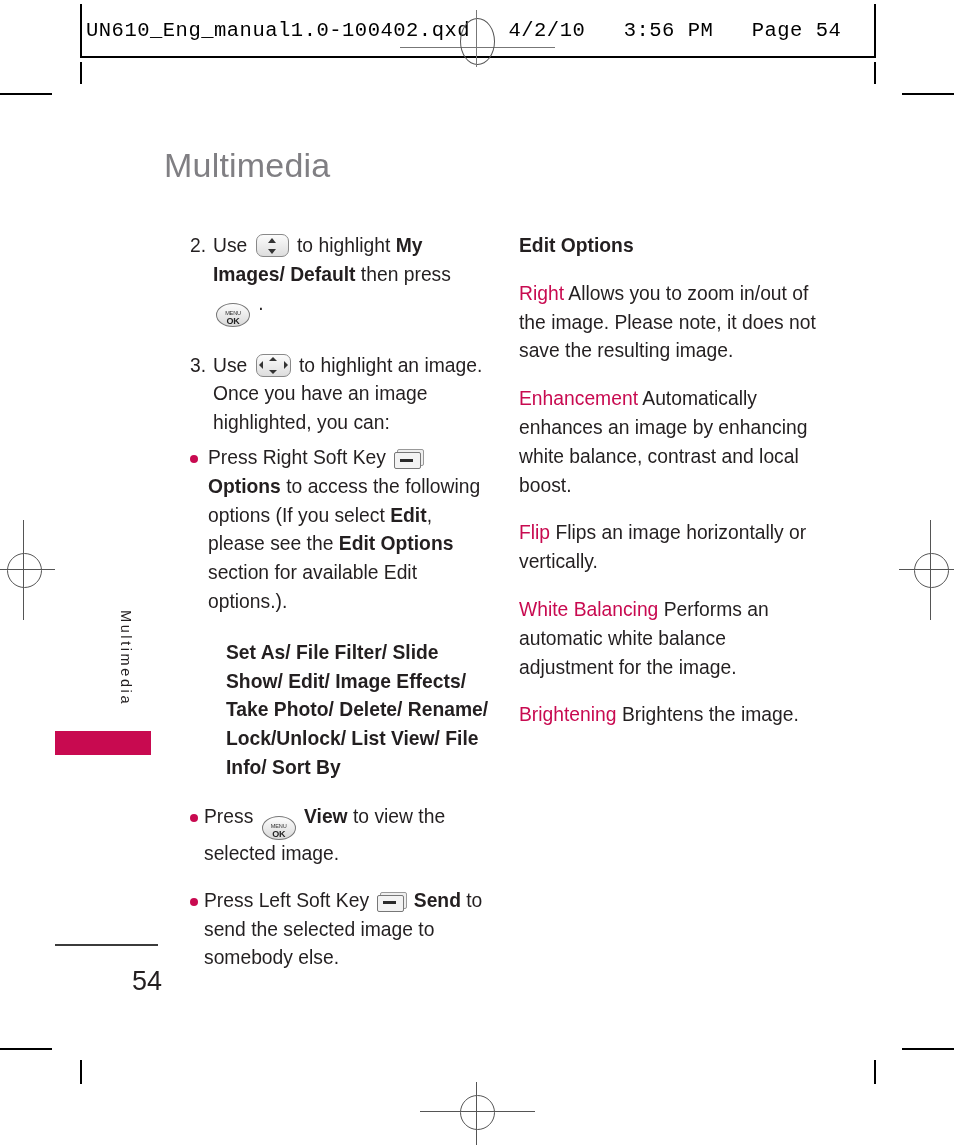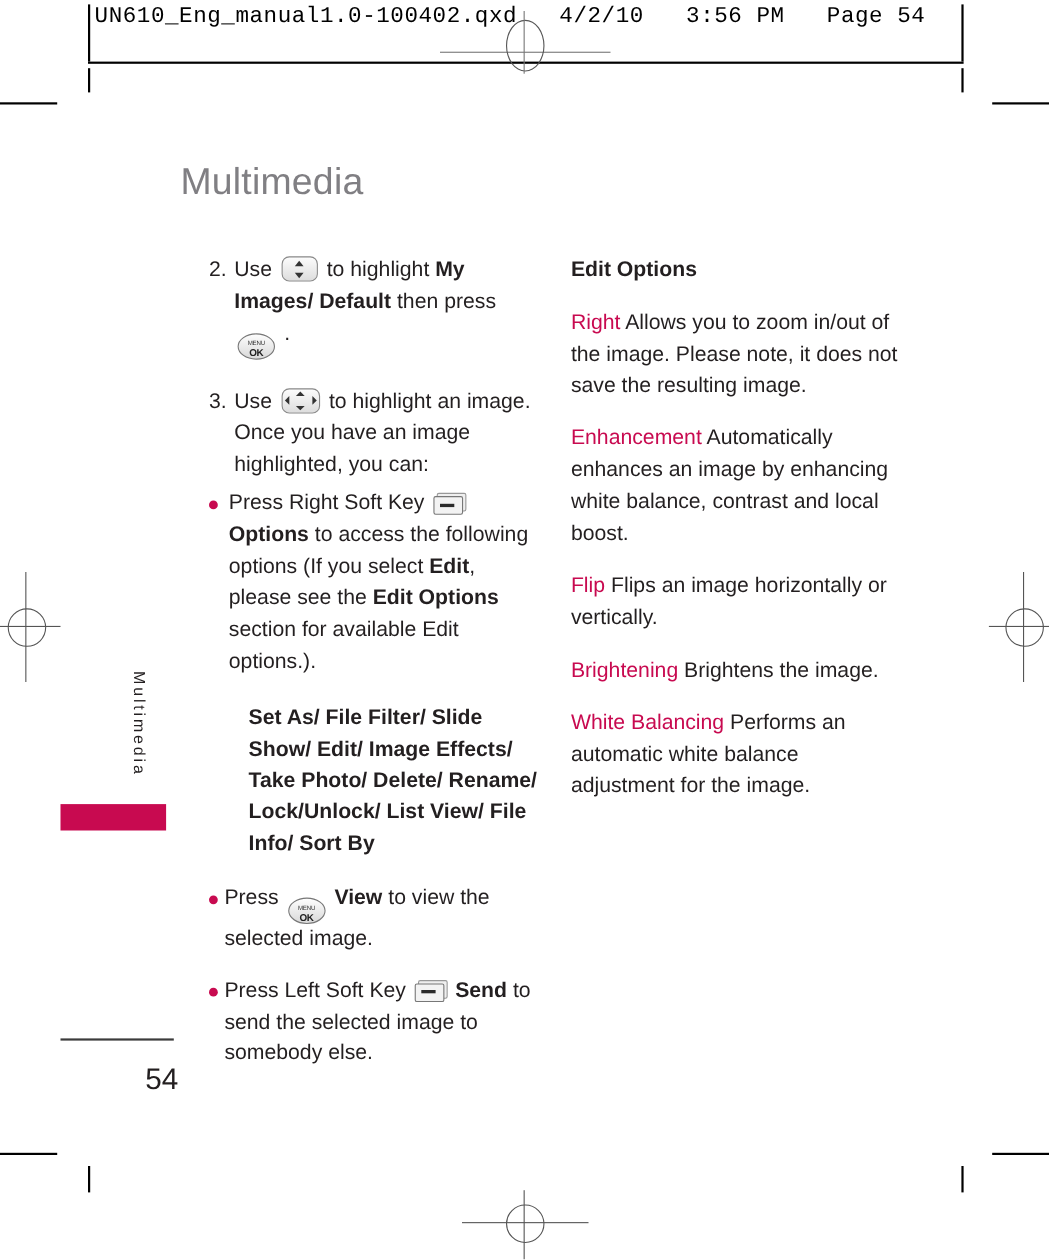--- a/index.html
+++ b/index.html
@@ -7,21 +7,21 @@
        font-family:"Liberation Sans","DejaVu Sans",sans-serif;color:#231f20;}
 
   
   .crop{position:absolute;background:#000;}
   .regmark{position:absolute;}
   .regmark .ring{position:absolute;border:1.3px solid #555;border-radius:50%;}
   .regmark .vl,.regmark .hl{position:absolute;background:#555;}
 
   
   .prepress-header{position:absolute;top:4px;left:86px;width:790px;height:52px;
-      display:flex;}
+      display:flex;align-items:center;}
   .prepress-text{font-family:"Liberation Mono","DejaVu Sans Mono",monospace;
       font-size:20.5px;letter-spacing:.5px;color:#000;white-space:pre;}
   .header-rule{position:absolute;left:80px;top:56px;width:796px;height:1.6px;background:#000;}
   .header-vl-left{position:absolute;left:80px;top:4px;width:1.6px;height:52px;background:#000;}
   .header-vl-right{position:absolute;left:874px;top:4px;width:1.6px;height:52px;background:#000;}
   .header-tickline{position:absolute;left:400px;top:47px;width:155px;height:1.4px;background:#777;}
   .header-ring{position:absolute;left:460px;top:18px;width:33px;height:45px;
       border:1.3px solid #555;border-radius:50%;}
   .header-tickv{position:absolute;left:476px;top:10px;width:1.4px;height:57px;background:#777;}
 
@@ -201,18 +201,18 @@
         </div>
       </div>
   </div>
 
   <div class="col col-right">
     <div class="blk-head para">Edit Options</div>
     <div id="entries-host">
         <div class="para"><span class="accent">Right</span><span> Allows you to zoom in/out of the image. Please note, it does not save the resulting image.</span></div>
         <div class="para"><span class="accent">Enhancement</span><span> Automatically enhances an image by enhancing white balance, contrast and local boost.</span></div>
         <div class="para"><span class="accent">Flip</span><span> Flips an image horizontally or vertically.</span></div>
+        <div class="para"><span class="accent">White Balancing</span><span> Performs an automatic white balance adjustment for the image.</span></div>
         <div class="para"><span class="accent">Brightening</span><span> Brightens the image.</span></div>
-        <div class="para"><span class="accent">White Balancing</span><span> Performs an automatic white balance adjustment for the image.</span></div>
       </div>
   </div>
 
 </div>
 
 </body></html>

